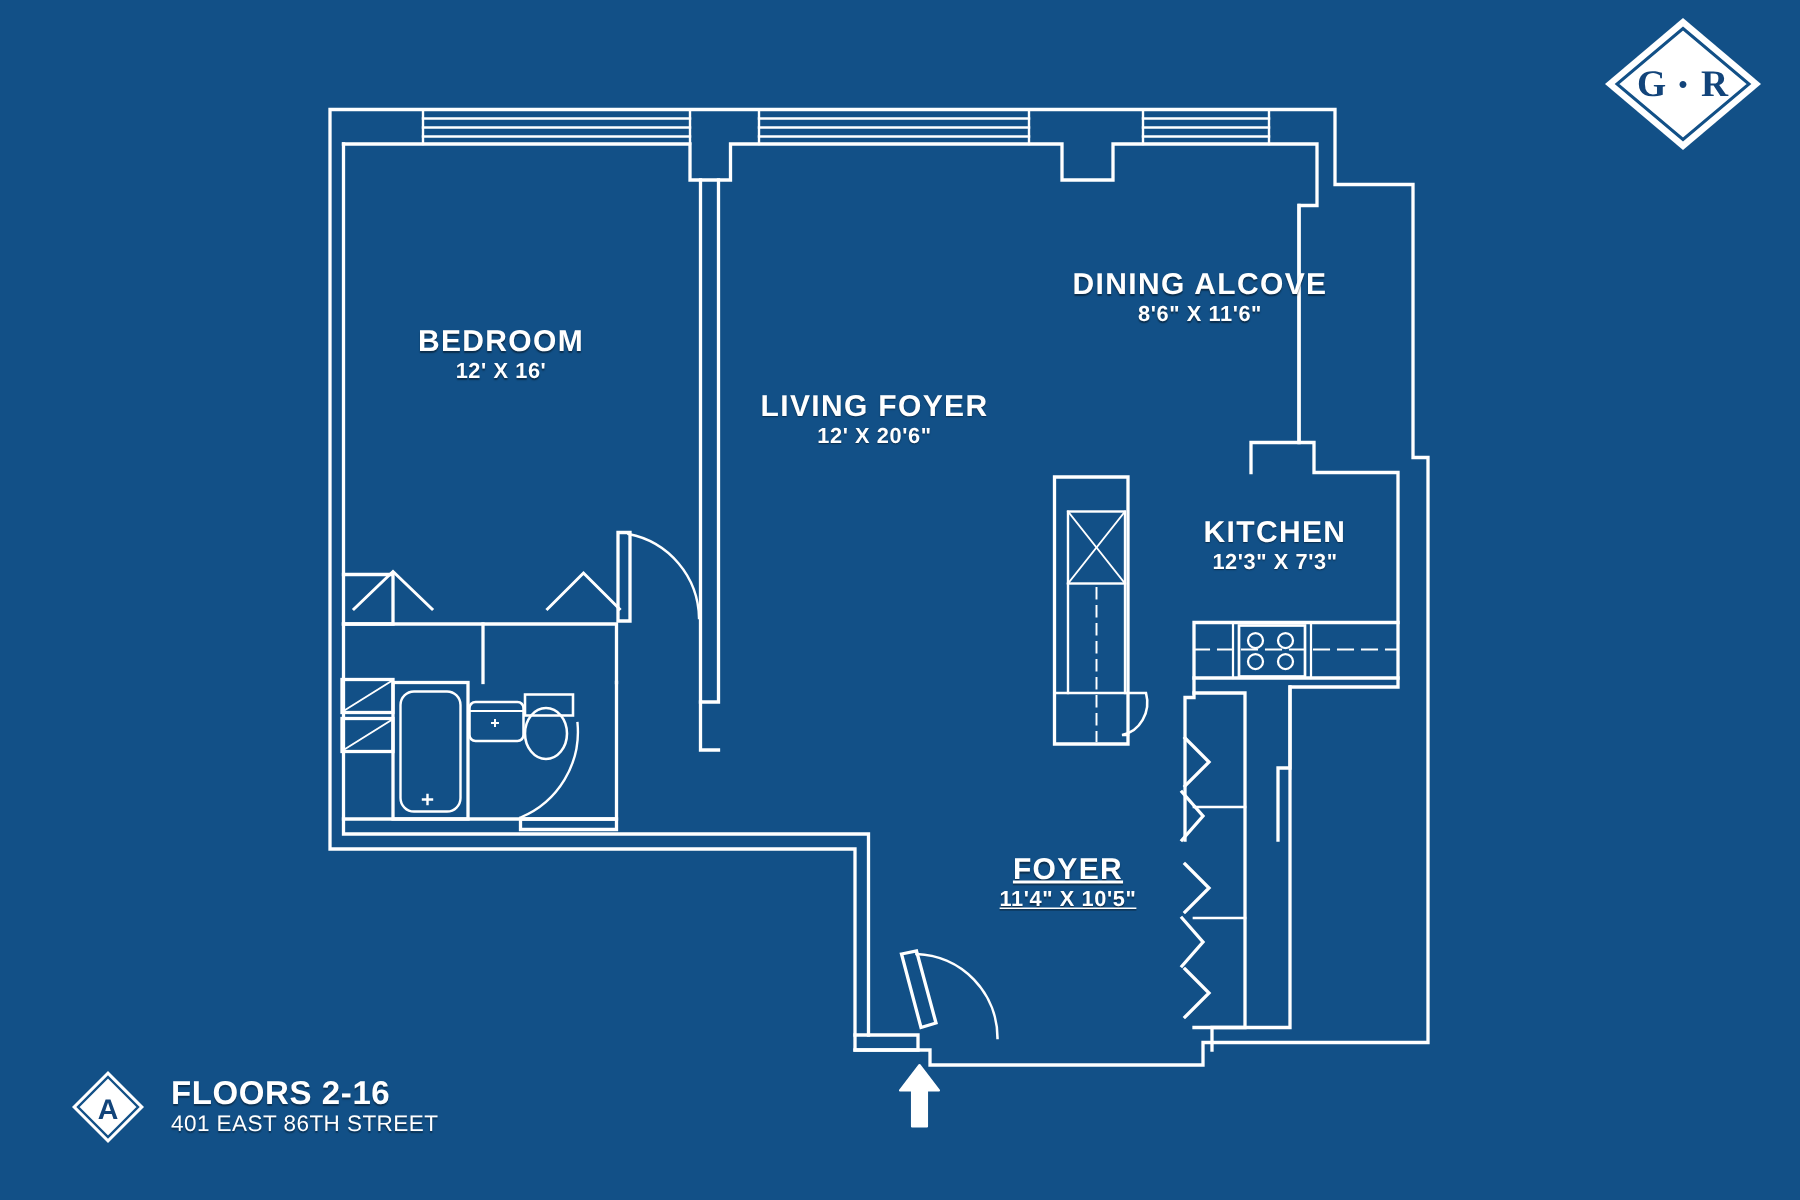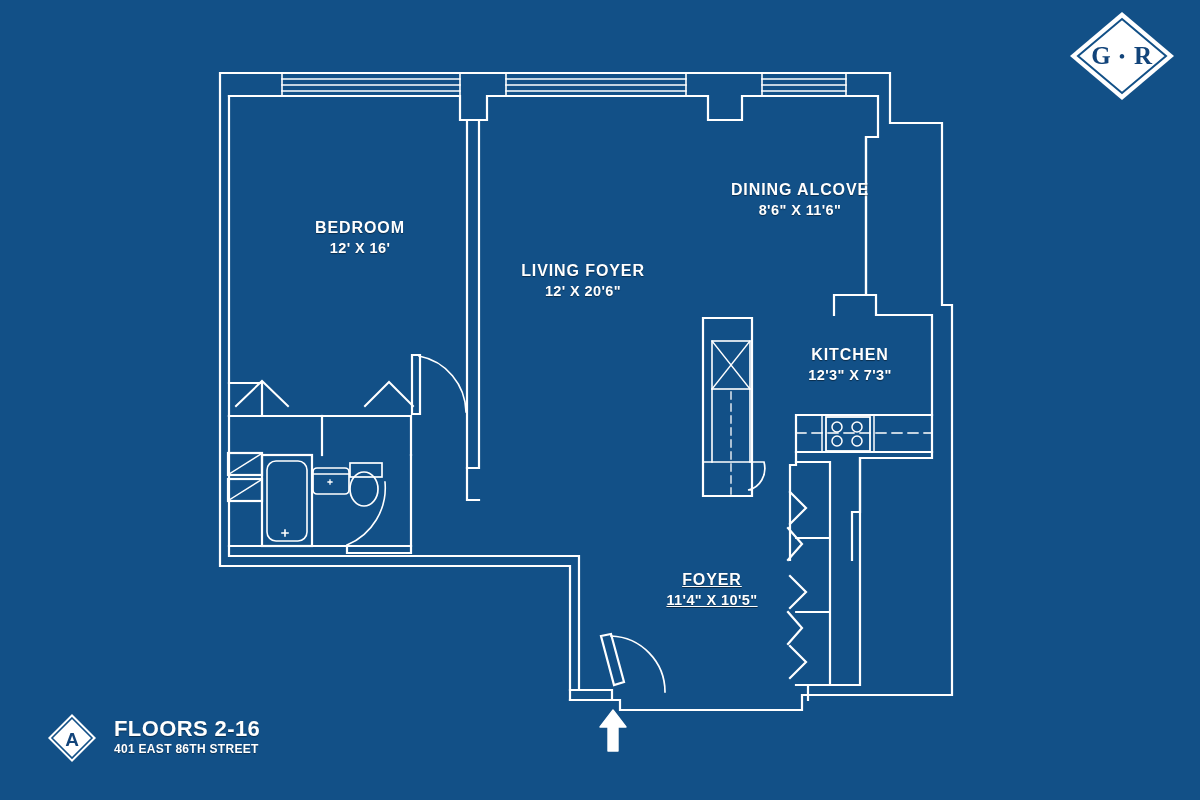--- a/index.html
+++ b/index.html
@@ -28,21 +28,21 @@
     position: absolute;
     text-align: center;
     color: #ffffff;
     text-shadow: 0 1px 1px rgba(0,0,0,0.45);
     white-space: nowrap;
     transform: translateX(-50%);
     pointer-events: none;
   }
   .room-label .rl-name {
     display: block;
-    font-size: 16px;
+    font-size: 20px;
     font-weight: bold;
     letter-spacing: 0.9px;
     line-height: 20px;
   }
   .room-label .rl-dims {
     display: block;
     font-size: 14.5px;
     font-weight: bold;
     letter-spacing: 0.4px;
     line-height: 20px;
@@ -77,22 +77,22 @@
     color: #ffffff;
     text-shadow: 0 1px 1px rgba(0,0,0,0.4);
   }
   #floor-text .ft-floors {
     font-size: 22px;
     font-weight: bold;
     letter-spacing: 0.4px;
     line-height: 23px;
   }
   #floor-text .ft-address {
-    font-size: 12px;
-    font-weight: bold;
+    font-size: 15px;
+    font-weight: normal;
     letter-spacing: 0.3px;
     line-height: 19px;
   }
 </style>
 </head>
 <body>
 
 <div id="page">
 
   <svg id="plan-svg" viewBox="0 0 1200 800">
@@ -261,21 +261,21 @@
 
       <path d="M 601,636 L 611,634 L 624,682 L 614,685 Z"></path>
       <path d="M 611,636 A 56,56 0 0 1 665,692" stroke-width="1.7"></path>
       <path d="M 570,690 L 612,690 L 612,700 L 570,700"></path>
 
     </g>
 
     <path d="M 608,751 L 608,727 L 600,727 L 613,710 L 626,727 L 618,727 L 618,751 Z" fill="#ffffff" stroke="#ffffff" stroke-width="1.4" stroke-linejoin="round"></path>
   </svg>
 
-  <div class="room-label" style="left:360px; top:218px;">
+  <div class="room-label" style="left:334px; top:218px;">
     <span class="rl-name">BEDROOM</span>
     <span class="rl-dims">12' X 16'</span>
   </div>
 
   <div class="room-label" style="left:583px; top:261px;">
     <span class="rl-name">LIVING FOYER</span>
     <span class="rl-dims">12' X 20'6"</span>
   </div>
 
   <div class="room-label" style="left:800px; top:180px;">

